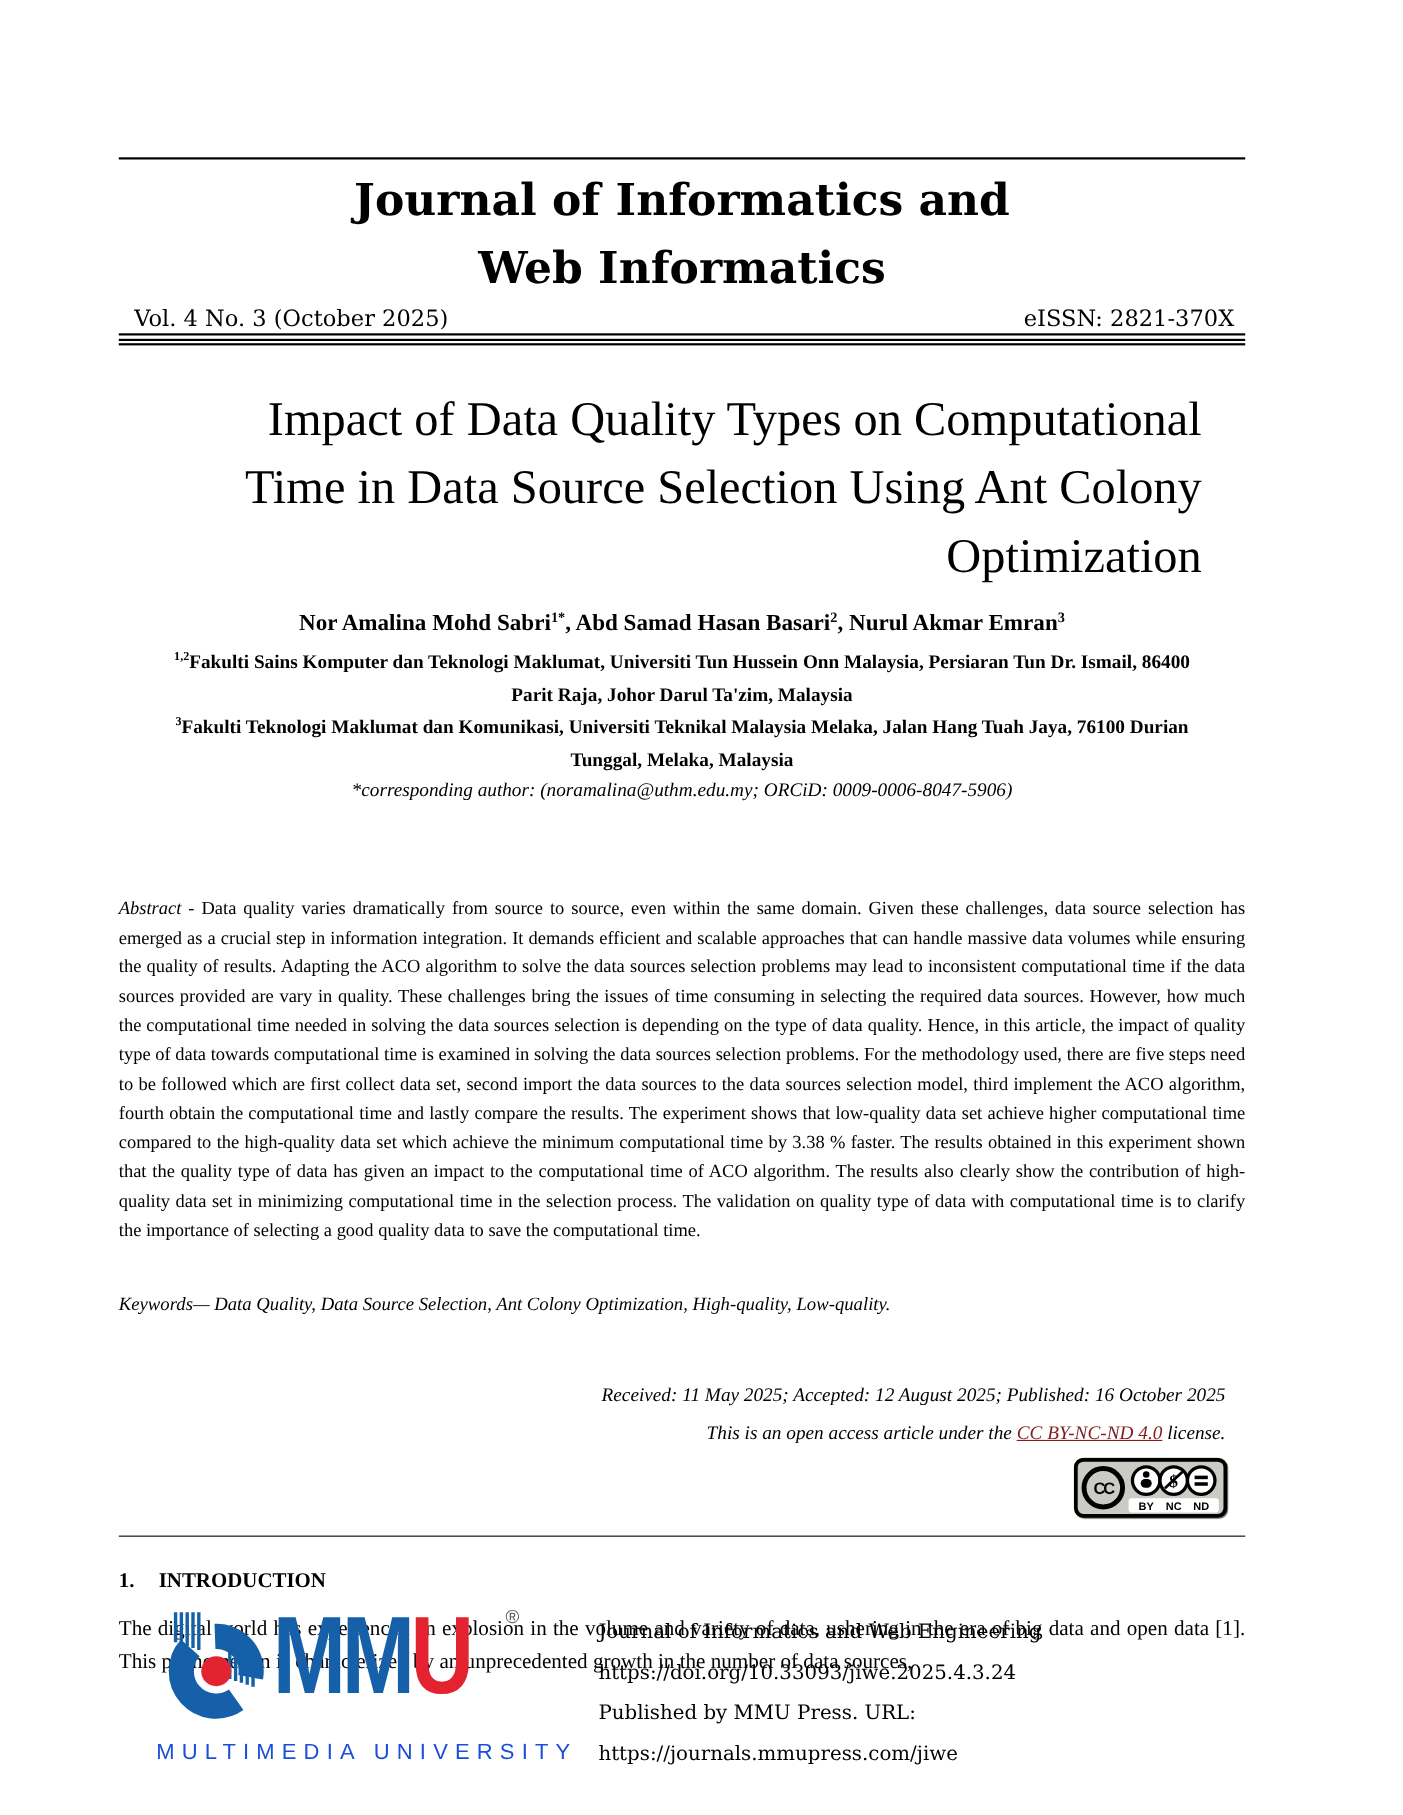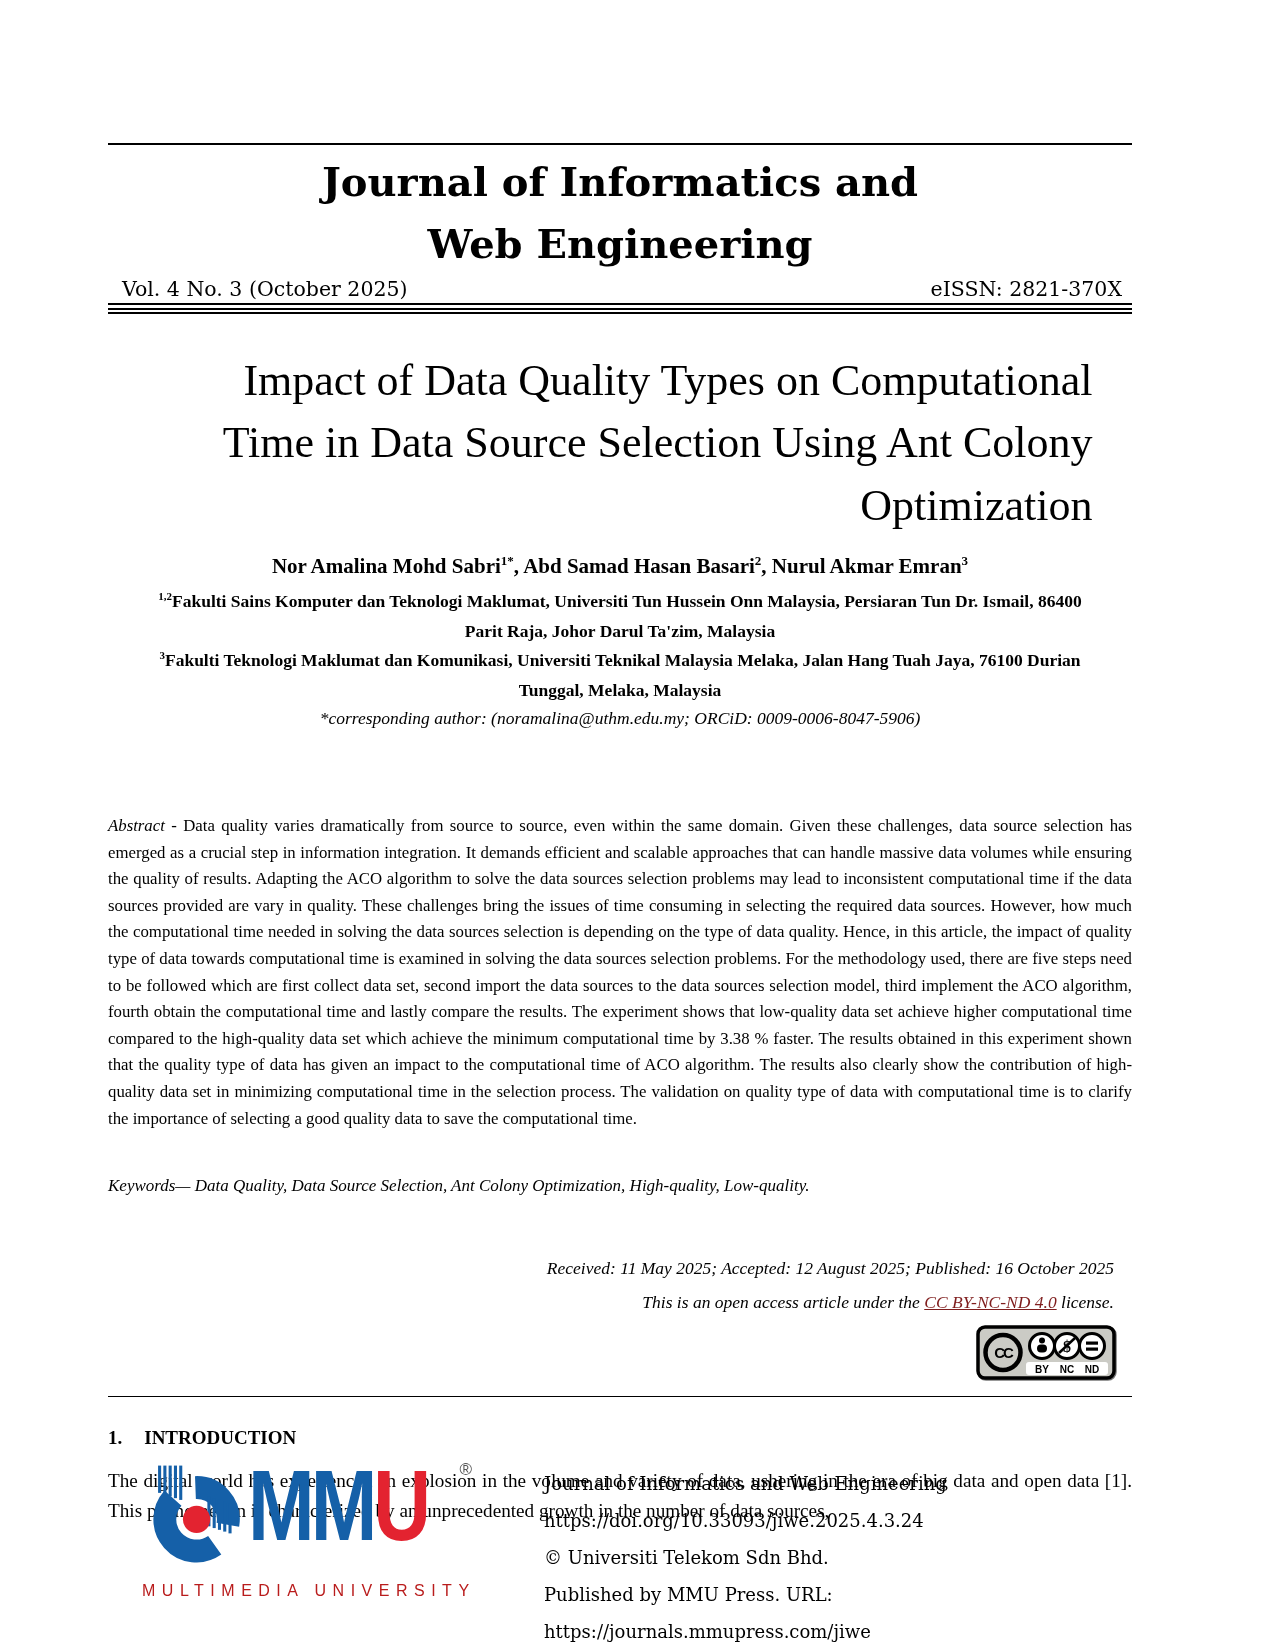--- a/index.html
+++ b/index.html
@@ -64,38 +64,38 @@
   .logo-top { display:flex; align-items:flex-start; }
   .mmu-letters {
     font-family:"Liberation Sans", sans-serif; font-weight:bold;
     font-size:100px; line-height:0.95; letter-spacing:-5px;
     transform:scaleX(0.80); transform-origin:left top; white-space:nowrap;
   }
   .mmu-letters .mm { color:#1560a8; }
   .mmu-letters .u { color:#e32330; }
   .reg-mark { font-family:"Liberation Sans", sans-serif; font-size:17px; color:#555; margin-left:-12px; margin-top:2px; }
   .logo-tagline {
-    font-family:"Liberation Sans", sans-serif; font-size:16px; color:#b91c1c;
+    font-family:"Liberation Sans", sans-serif; font-size:20px; color:#1d4ed8;
     letter-spacing:6.5px; margin-top:12px; white-space:nowrap;
   }
   .footer-text {
     margin-left:72px; font-family:"DejaVu Serif", serif; font-size:18px;
     line-height:2.05; padding-top:8px;
   }
 </style>
 </head>
 <body>
 
 <div class="page">
   <div class="content">
 
     <div class="top-rule"></div>
     <div class="journal-title">
       <div>Journal of Informatics and</div>
-      <div>Web Engineering</div>
+      <div>Web Informatics</div>
     </div>
     <div class="vol-row">
       <span>Vol. 4 No. 3 (October 2025)</span>
       <span>eISSN: 2821-370X</span>
     </div>
     <div class="double-rule"></div>
 
     <h1 class="article-title" style="font-weight:normal;">Impact of Data Quality Types on Computational Time in Data Source Selection Using Ant Colony Optimization</h1>
 
     <div class="authors">
@@ -177,17 +177,16 @@
           <circle cx="62" cy="66" r="15.5" fill="#e32330"></circle>
         </svg>
         <div class="mmu-letters"><span class="mm">MM</span><span class="u">U</span></div>
         <div class="reg-mark">®</div>
       </div>
       <div class="logo-tagline">MULTIMEDIA UNIVERSITY</div>
     </div>
     <div class="footer-text">
       <div>Journal of Informatics and Web Engineering</div>
       <div>https://doi.org/10.33093/jiwe.2025.4.3.24</div>
-      <div>© Universiti Telekom Sdn Bhd.</div>
       <div>Published by MMU Press. URL: https://journals.mmupress.com/jiwe</div>
     </div>
   </div>
 </div>
 
 </body></html>

